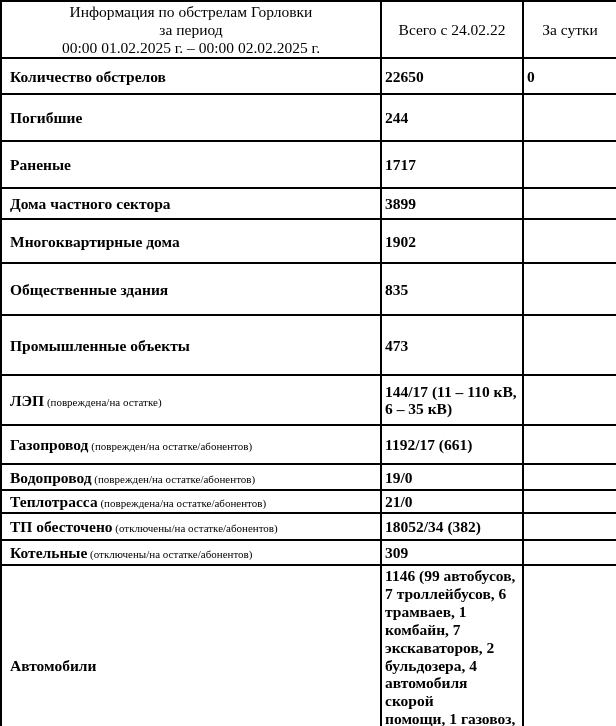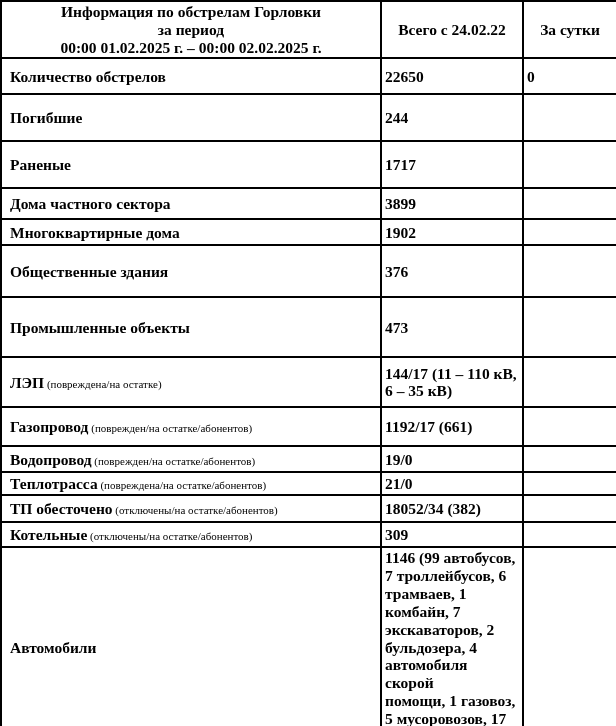--- a/index.html
+++ b/index.html
@@ -24,21 +24,21 @@
     border: 2px solid #000000;
     padding: 1px 3px;
     vertical-align: middle;
     font-size: 15.5px;
     line-height: 1.15;
     overflow: hidden;
   }
 
   thead tr { height: 57px; }
   thead th {
-    font-weight: bold;
+    font-weight: normal;
     text-align: center;
     white-space: pre-line;
   }
 
   td.label-cell {
     text-align: left;
     padding-left: 8px;
     padding-right: 6px;
   }
   td.label-cell .label-main { font-weight: bold; }
@@ -47,21 +47,21 @@
   td.value-cell {
     text-align: left;
     font-weight: bold;
     white-space: pre-line;
   }
 
   tbody tr:nth-child(1)  { height: 36px; margin-top: 35px; }
   tbody tr:nth-child(2)  { height: 47px; }
   tbody tr:nth-child(3)  { height: 47px; }
   tbody tr:nth-child(4)  { height: 31px; }
-  tbody tr:nth-child(5)  { height: 26px; }
+  tbody tr:nth-child(5)  { height: 44px; }
   tbody tr:nth-child(6)  { height: 52px; }
   tbody tr:nth-child(7)  { height: 60px; }
   tbody tr:nth-child(8)  { height: 50px; }
   tbody tr:nth-child(9)  { height: 39px; }
   tbody tr:nth-child(10) { height: 26px; }
   tbody tr:nth-child(11) { height: 23px; }
   tbody tr:nth-child(12) { height: 27px; margin-left: 9px; }
   tbody tr:nth-child(13) { height: 25px; }
   tbody tr:nth-child(14) { height: 25px; }
   tbody tr:nth-child(15) { height: 163px; }
@@ -112,21 +112,21 @@
 
   <tr>
     <td class="label-cell"><span class="label-main">Многоквартирные дома</span><span class="label-note"></span></td>
     <td class="value-cell">1902</td>
     <td class="value-cell"></td>
   </tr>
 
 
   <tr>
     <td class="label-cell"><span class="label-main">Общественные здания</span><span class="label-note"></span></td>
-    <td class="value-cell">376</td>
+    <td class="value-cell">835</td>
     <td class="value-cell"></td>
   </tr>
 
   <tr>
     <td class="label-cell"><span class="label-main">Промышленные объекты</span><span class="label-note"></span></td>
     <td class="value-cell">473</td>
     <td class="value-cell"></td>
   </tr>
 
   <tr>

